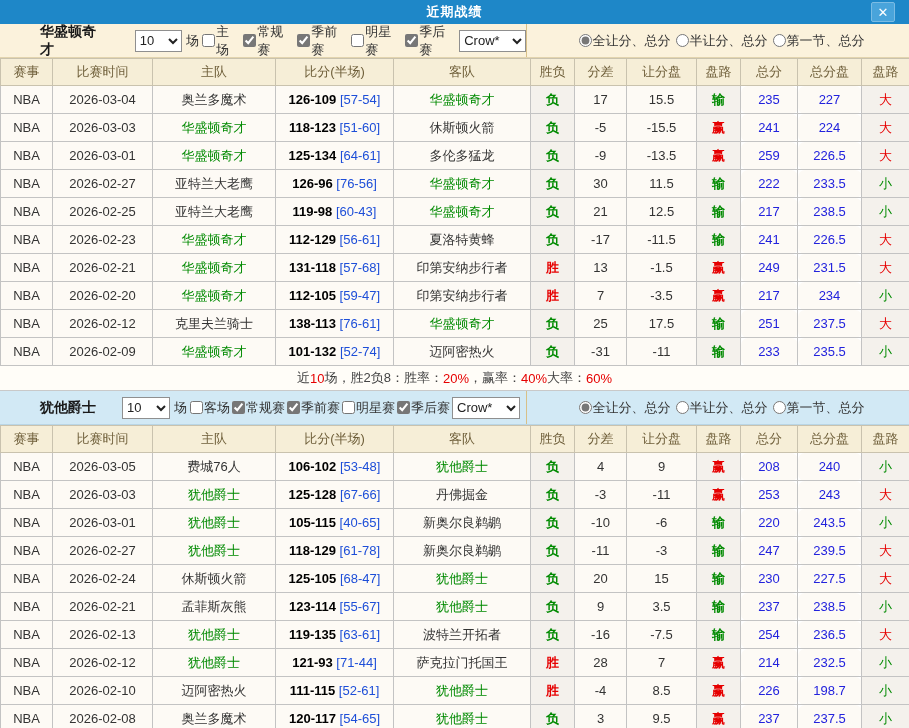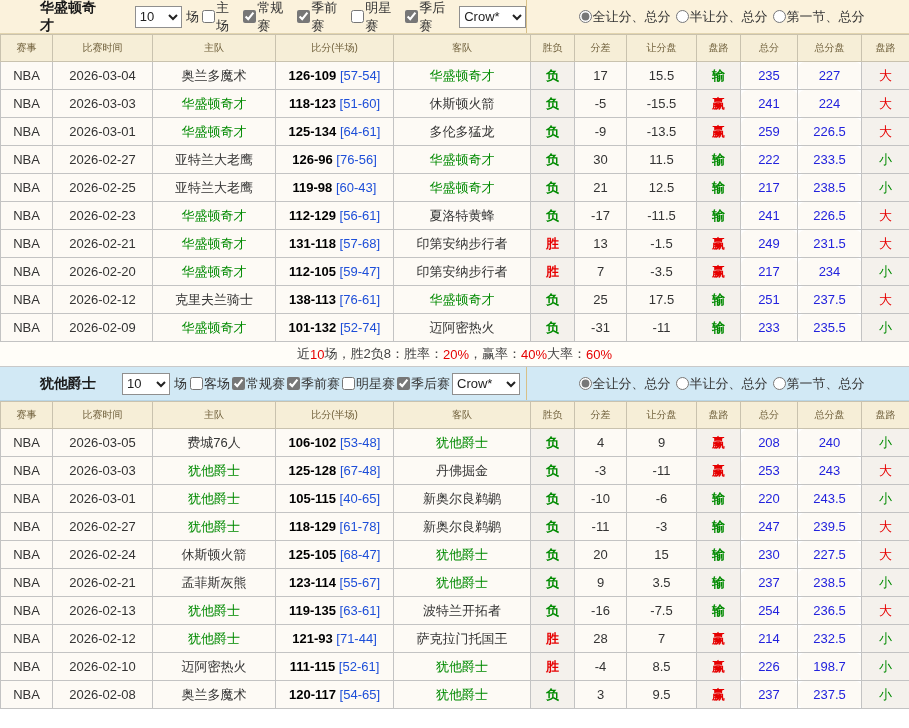--- a/index.html
+++ b/index.html
@@ -30,21 +30,21 @@
     display:inline-flex; align-items:center; cursor:pointer; }
   input[type=checkbox], input[type=radio] { width:13px; height:13px;
     margin:0 1px 0 2px; accent-color:#777; }
   .filter-right { flex:1; display:flex; align-items:center; justify-content:center;margin-left:8px; }
   .filter-right label { margin-right:3px; }
 
   table { width:909px; border-collapse:collapse; table-layout:fixed; }
   col.c1{width:52px} col.c2{width:100px} col.c3{width:123px} col.c4{width:118px}
   col.c5{width:137px} col.c6{width:44px} col.c7{width:52px} col.c8{width:70px}
   col.c9{width:44px} col.c10{width:57px} col.c11{width:64px} col.c12{width:48px}
-  th { background:#f6eed7; color:#6e5e39; font-weight:normal; font-size:10px;
+  th { background:#f6eed7; color:#6e5e39; font-weight:normal; font-size:13px;
     height:27px; border:1px solid #c9c2ae; }
   td { font-size:13px; height:28px; text-align:center; vertical-align:middle;
     border:1px solid #c3c3c3; background:#fdfaf5; color:#333; overflow:hidden;
     white-space:nowrap; }
   td.tint { background:#f4f1ec; }
   td.bold { font-weight:bold; }
   .green { color:#008a00; }
   .red   { color:#e60000; }
   .blue  { color:#2222dd;border-radius:7px; }
   .focus-team { color:#008a00; }
@@ -52,20 +52,24 @@
   .half { color:#1d4ed8; }
 
   .summary { height:25px; display:flex; align-items:center; justify-content:center;
     background:#fffdf8; border-bottom:1px solid #c9c9c9; font-size:13px; color:#444; }
   .summary .red { color:#e60000; }
 </style>
 </head>
 <body>
 
 <div class="dialog">
+  <div class="titlebar">
+    <span class="title">近期战绩</span>
+    <button class="close-btn"><span>✕</span></button>
+  </div>
   <div id="sections">
   <div class="section sec-cream">
     <div class="filterbar">
       <div class="filter-left">
         <span class="team">华盛顿奇才</span>
         <select class="count-select"><option>10</option></select>
         <span class="flabel">场</span>
         <span class="checkboxes">
               <label>
                 <input type="checkbox" style="">
@@ -379,21 +383,21 @@
               <td>9</td>
               <td class="tint bold red">赢</td>
               <td class="blue">208</td>
               <td class="blue">240</td>
               <td class="tint green">小</td>
             </tr>
             <tr>
               <td>NBA</td>
               <td>2026-03-03</td>
               <td class="focus-team">犹他爵士</td>
-              <td><span class="score-main">125-128</span><span class="half"> [67-48]</span></td>
+              <td><span class="score-main">125-128</span><span class="half"> [67-66]</span></td>
               <td>丹佛掘金</td>
               <td class="tint bold green">负</td>
               <td>-3</td>
               <td>-11</td>
               <td class="tint bold red">赢</td>
               <td class="blue">253</td>
               <td class="blue">243</td>
               <td class="tint red">大</td>
             </tr>
             <tr>

